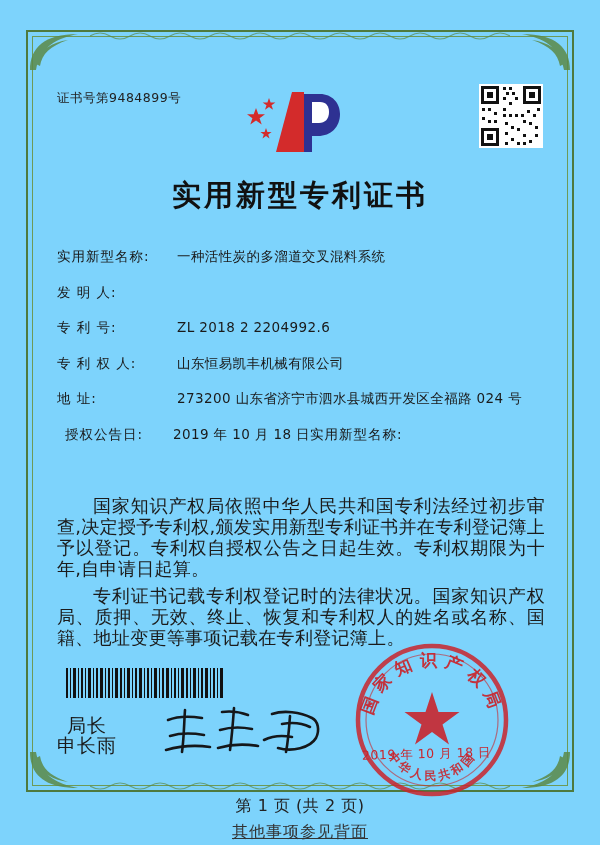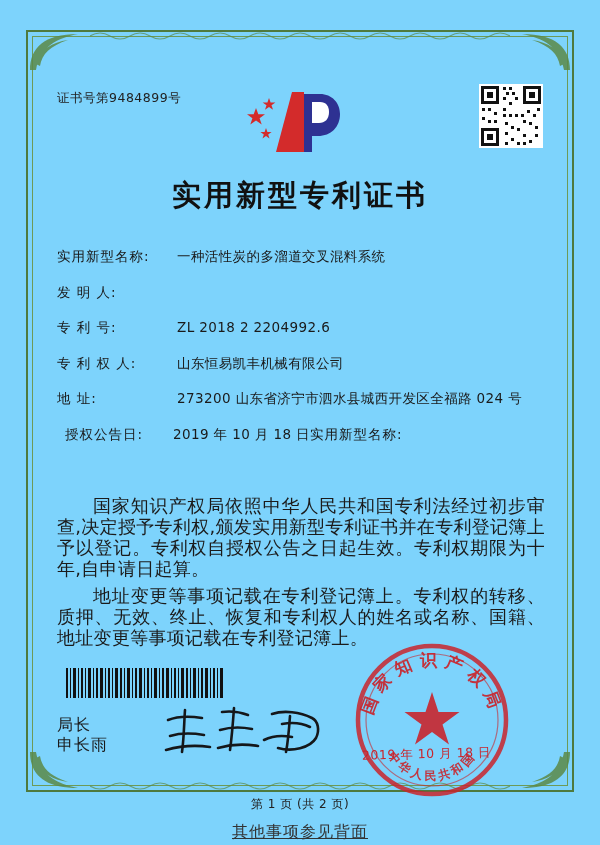--- a/index.html
+++ b/index.html
@@ -140,23 +140,24 @@
     position: absolute;
     left: 66px; top: 668px;
     width: 158px; height: 30px;
   }
   .barcode svg { display:block; }
 
   
   .sig-label {
     position: absolute;
     left: 57px; top: 715px;
-    font-size: 16px;
+    font-size: 19px;
     line-height: 20px;
     letter-spacing: 1px;
+    text-align: center;
   }
   .sig-script {
     position: absolute;
     left: 160px; top: 700px;
     width: 170px; height: 60px;
     color: #15171a;
   }
   .sig-script svg { display:block; }
 
   
@@ -174,21 +175,21 @@
     letter-spacing: .5px;
     transform: rotate(-1.5deg);
   }
 
   
   .page-no {
     position: absolute;
     left: 0; top: 796px;
     width: 600px;
     text-align: center;
-    font-size: 12px;
+    font-size: 16px;
     color: #222;
     letter-spacing: .5px;
   }
   .foot-note {
     position: absolute;
     left: 0; top: 822px;
     width: 600px;
     text-align: center;
     font-size: 16px;
     color: #333;
@@ -332,21 +333,21 @@
         <span class="fvalue">2019 年 10 月 18 日</span>
       </span>
       <span class="split-right">
         <span class="flabel">实用新型名称:</span>
       </span>
     </div>
   </div>
 
   <div class="paras">
     <p class="para">国家知识产权局依照中华人民共和国专利法经过初步审查,决定授予专利权,颁发实用新型专利证书并在专利登记簿上予以登记。专利权自授权公告之日起生效。专利权期限为十年,自申请日起算。</p>
-    <p class="para">地址变更等事项记载在专利登记簿上。专利权的转移、质押、无效、终止、恢复和专利权人的姓名或名称、国籍、地址变更等事项记载在专利登记簿上。</p>
+    <p class="para">专利证书记载专利权登记时的法律状况。国家知识产权局、质押、无效、终止、恢复和专利权人的姓名或名称、国籍、地址变更等事项记载在专利登记簿上。</p>
   </div>
 
   <div class="barcode">
     <svg viewBox="0 0 158 30" width="158" height="30">
       <g fill="#111">
         <rect x="0" y="0" width="2" height="30"></rect>
           <rect x="4" y="0" width="1" height="30"></rect>
           <rect x="7" y="0" width="3" height="30"></rect>
         <rect x="12" y="0" width="1" height="30"></rect>
           <rect x="15" y="0" width="2" height="30"></rect>

